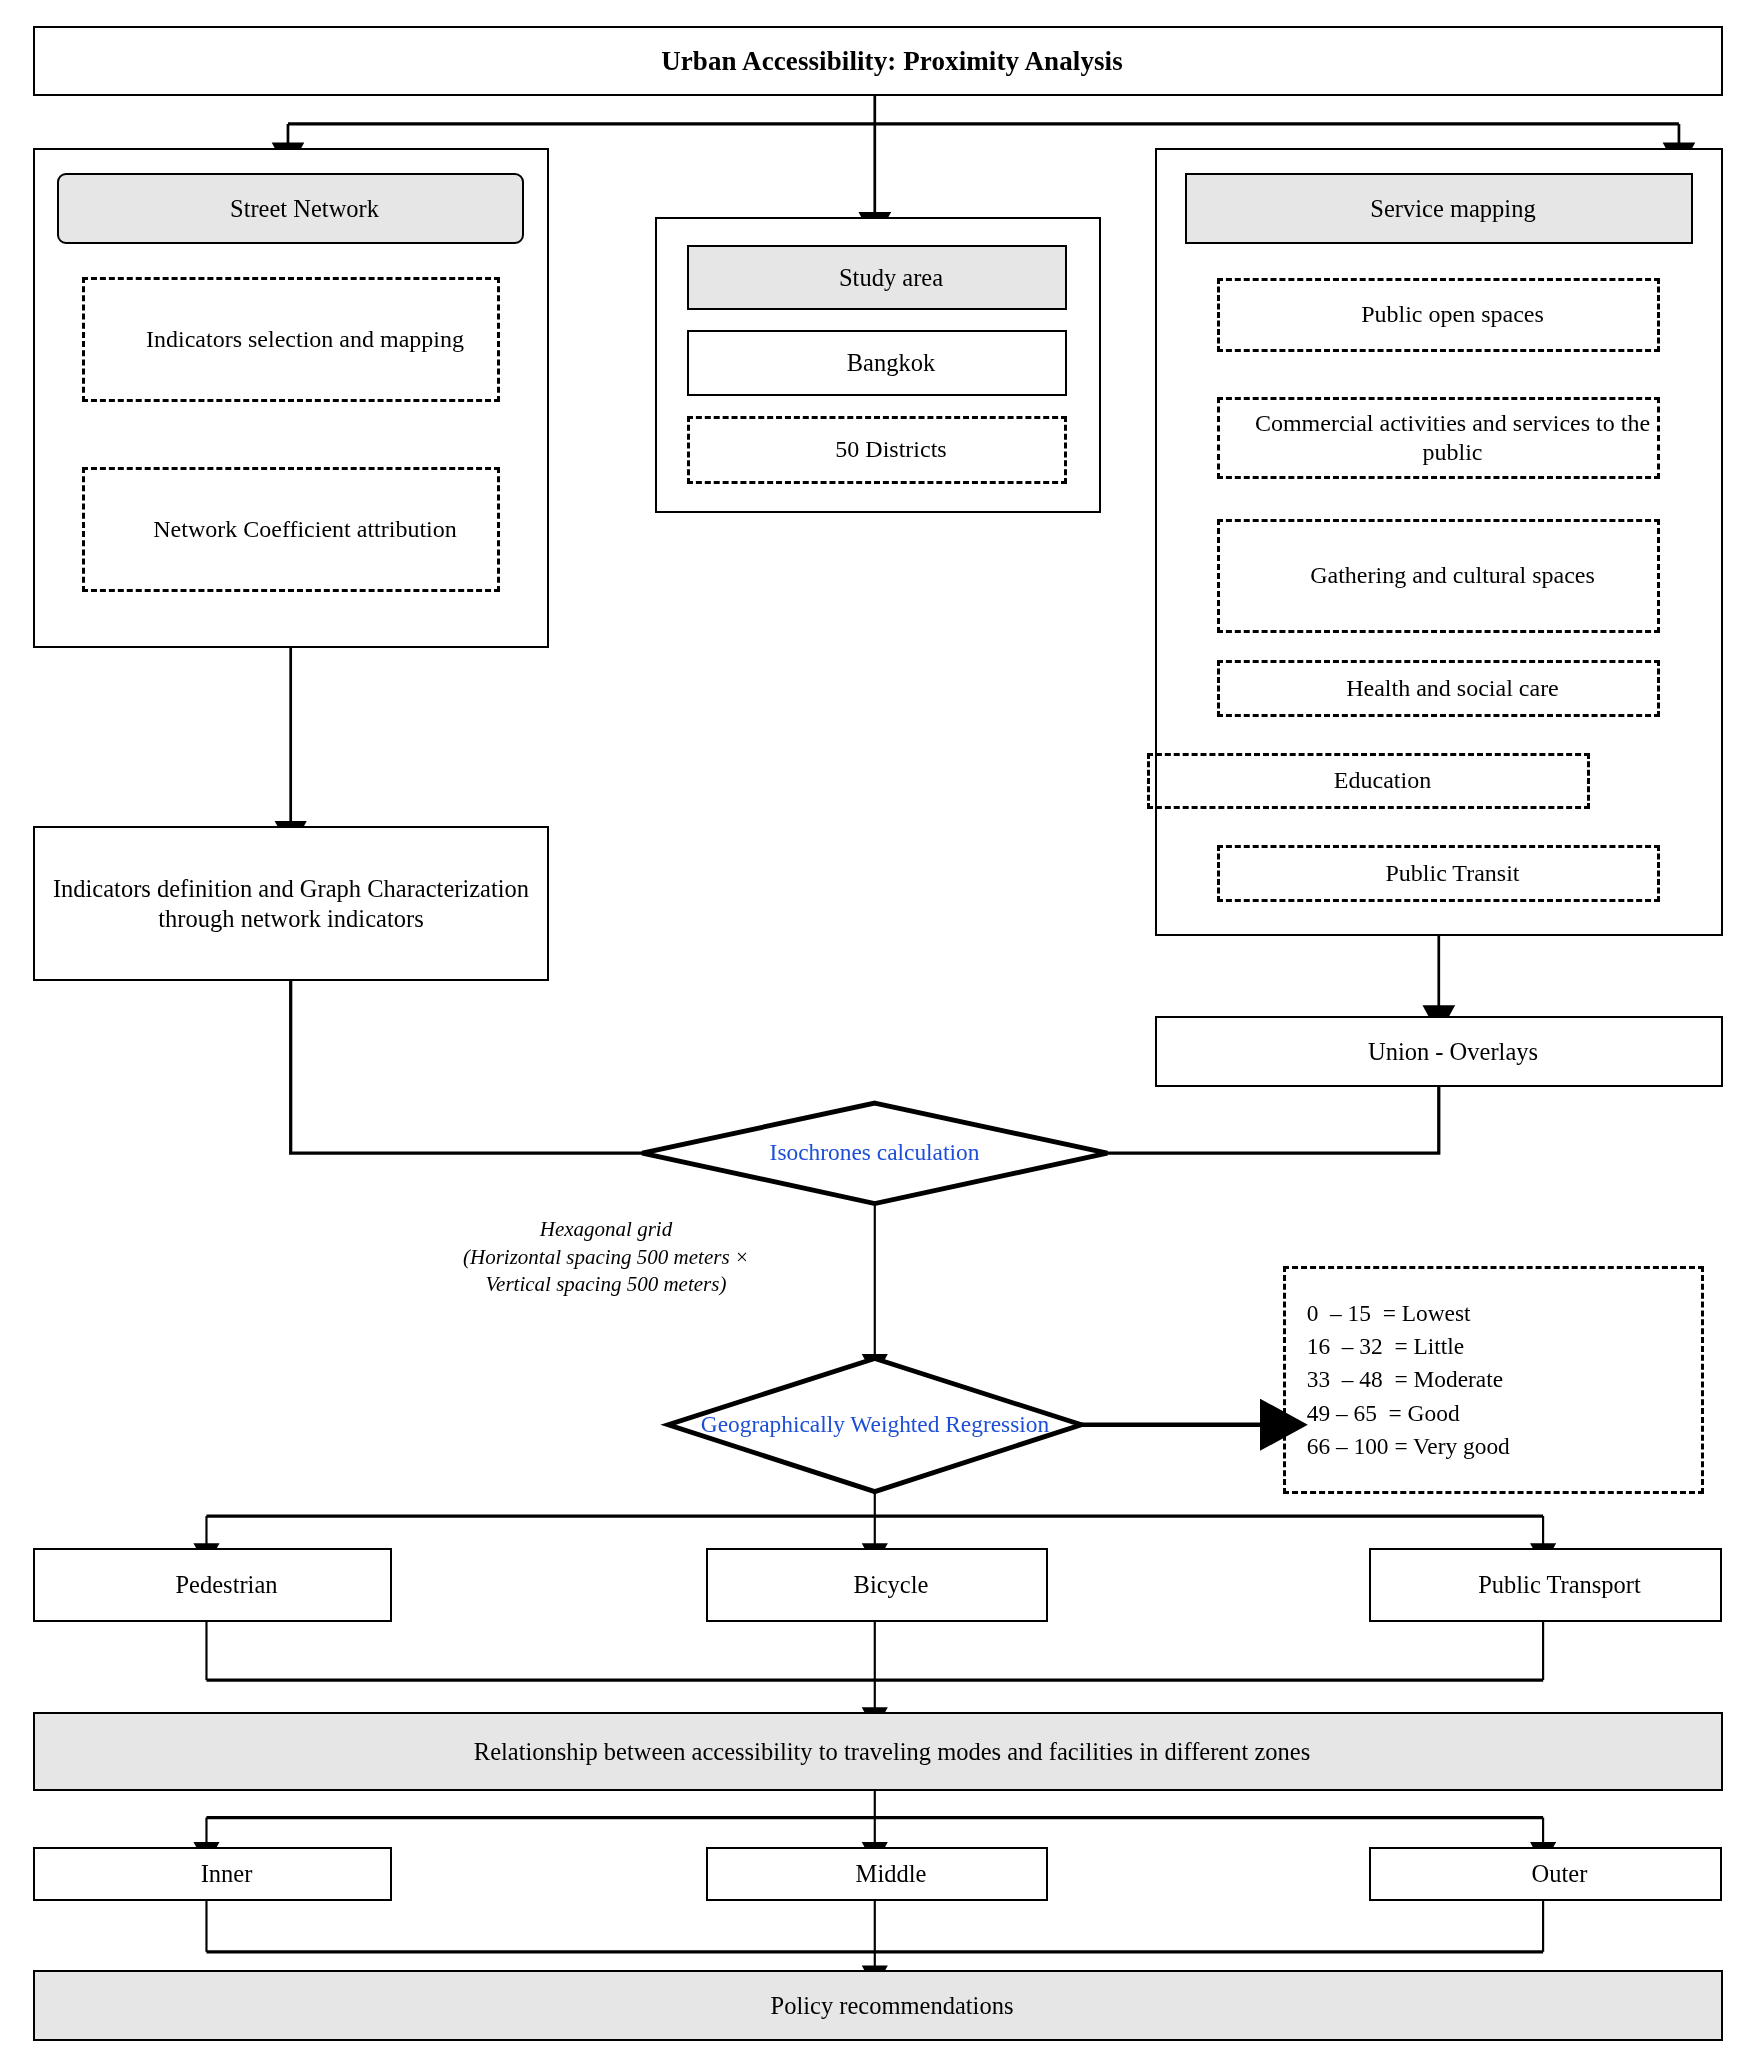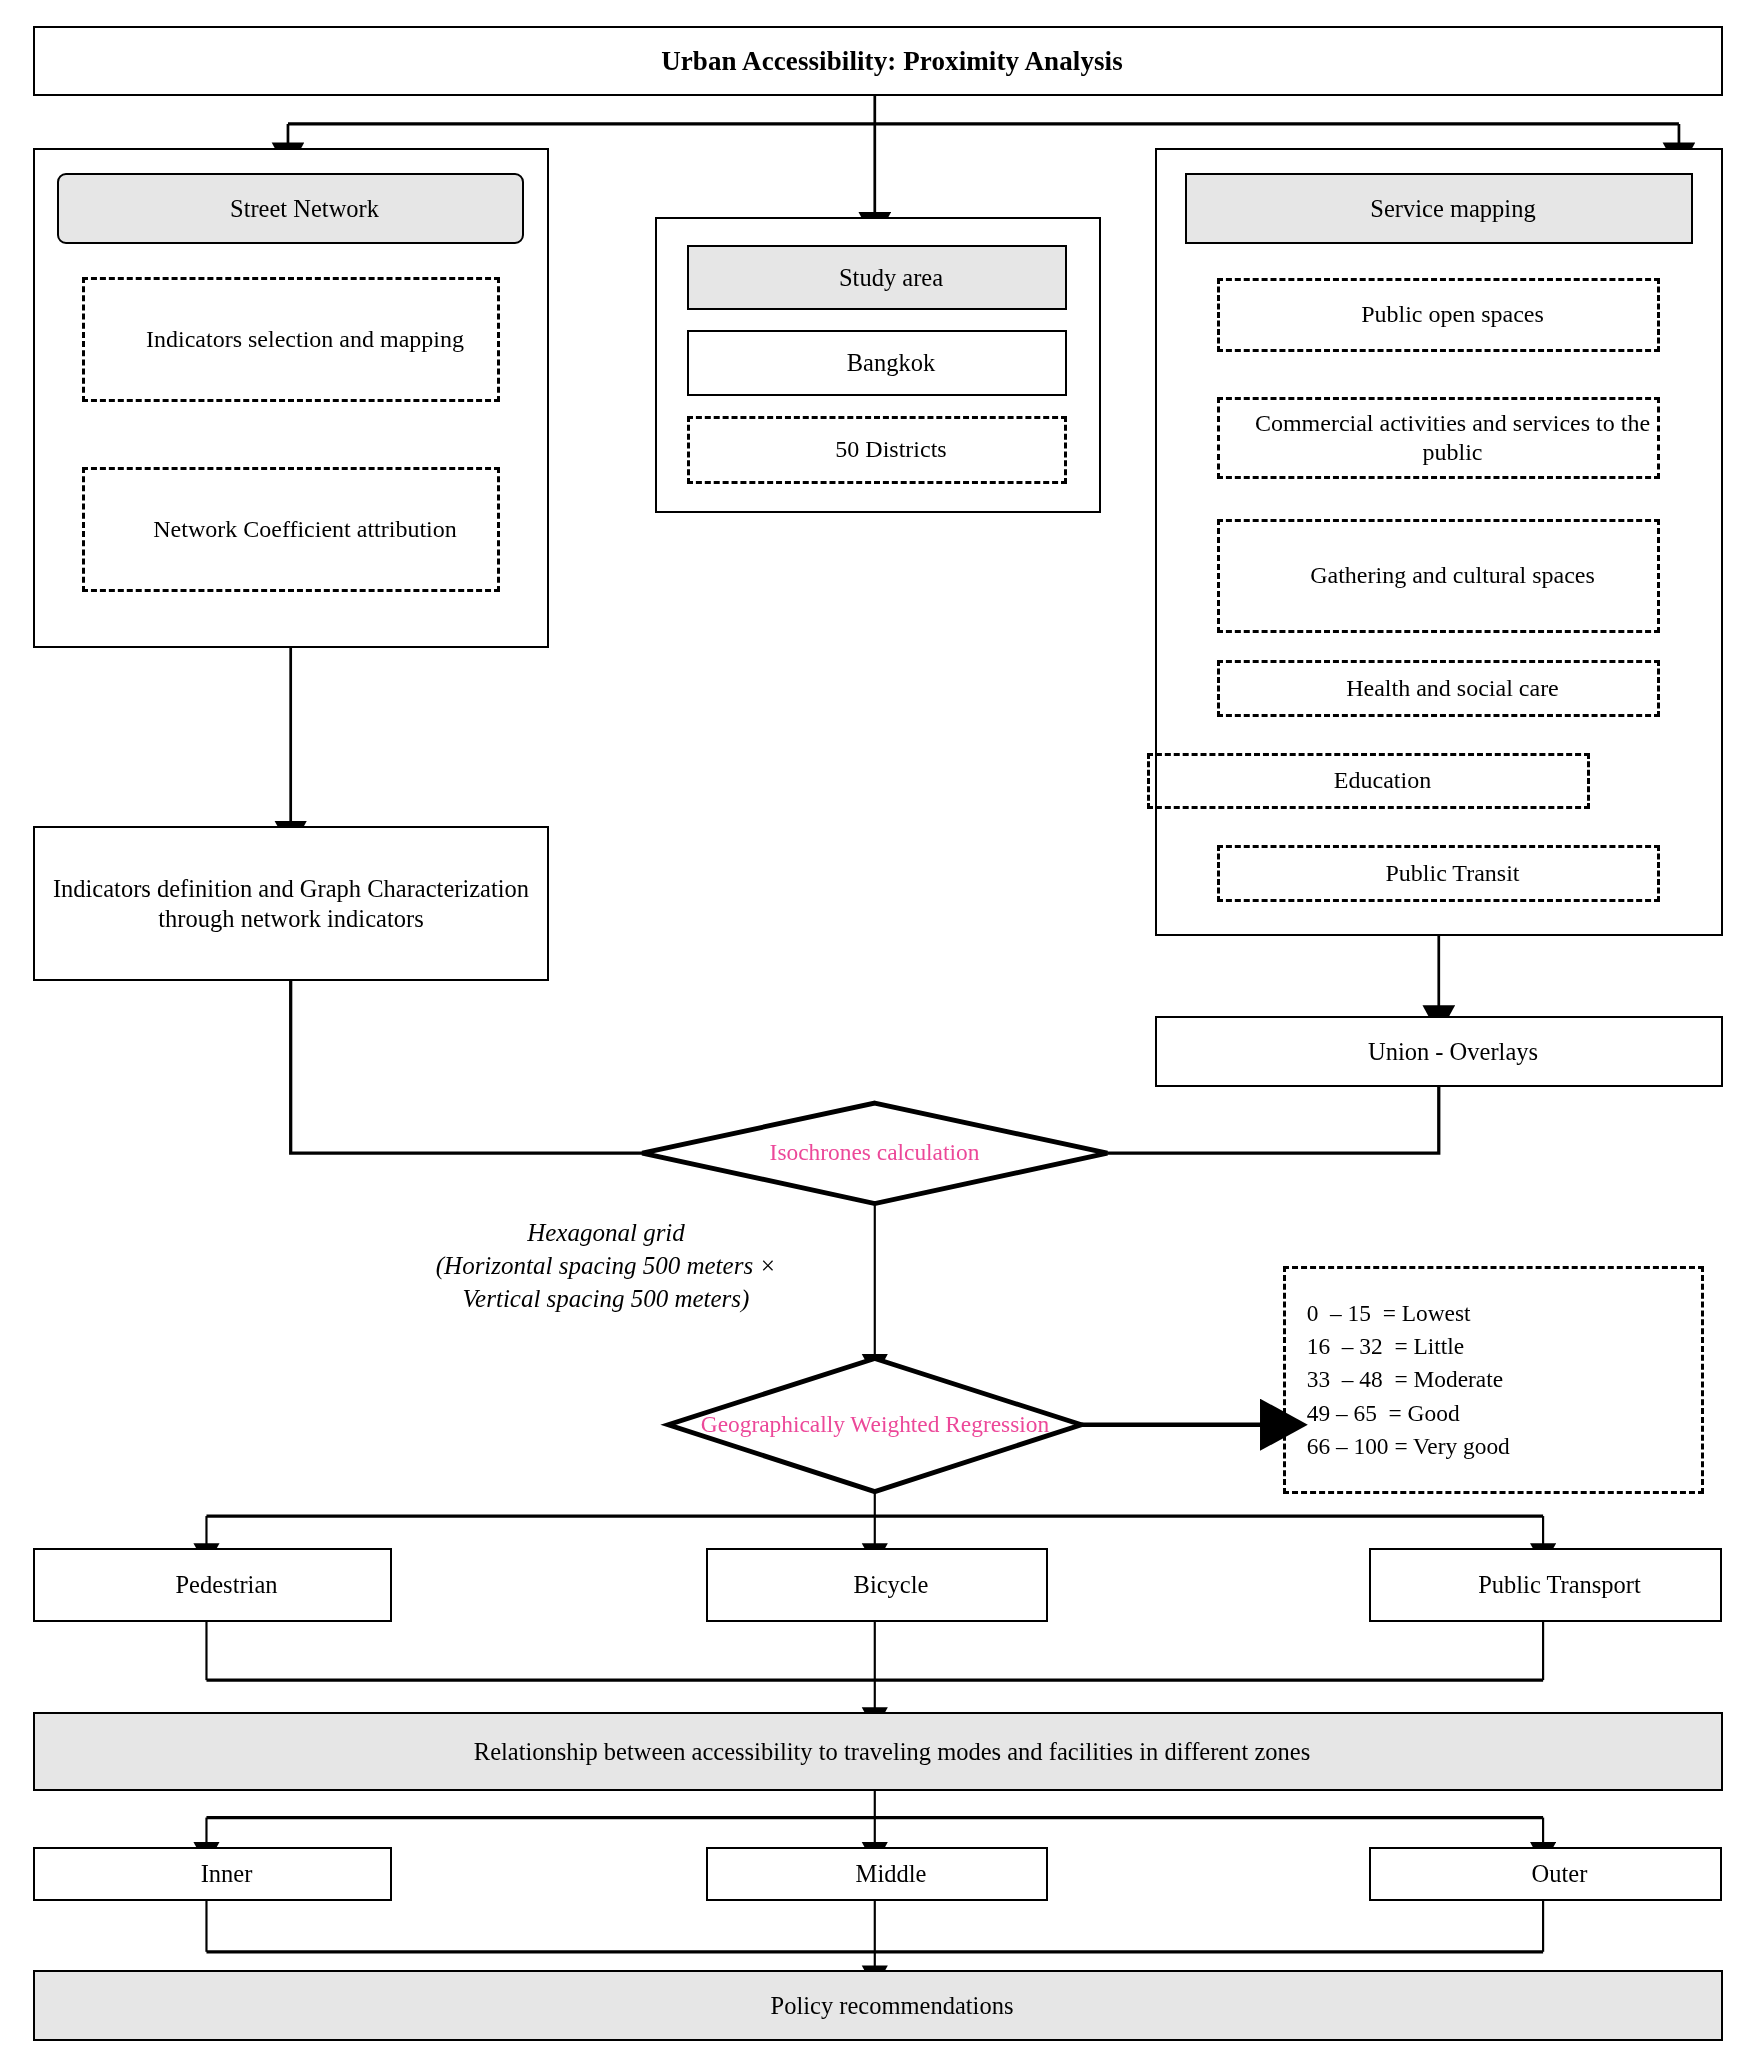--- a/index.html
+++ b/index.html
@@ -9,22 +9,22 @@
   .node{position:absolute;box-sizing:border-box;display:flex;align-items:center;justify-content:center;
         text-align:center;color:#000;background:#ffffff;line-height:1.22;padding-left:28px;}
   .solid{border:2.7px solid #000;}
   .dashed{border:3.3px dashed #000;background:transparent;}
   .gray{background:#e6e6e6;}
   .container{border:2.7px solid #000;background:#ffffff;}
   .title{font-weight:bold;font-size:27px;letter-spacing:0.1px;}
   .t44{font-size:24.5px;}
   .t43{font-size:24px;}
   .diamond-label{position:absolute;display:flex;align-items:center;justify-content:center;
-      text-align:center;font-size:23.4px;color:#ec4899;line-height:1.25;}
-  .hexnote{position:absolute;font-style:italic;font-size:25px;text-align:center;color:#000;line-height:1.32;}
+      text-align:center;font-size:23.4px;color:#1d4ed8;line-height:1.25;}
+  .hexnote{position:absolute;font-style:italic;font-size:21px;text-align:center;color:#000;line-height:1.32;}
   .legend{position:absolute;box-sizing:border-box;border:3.3px dashed #000;
       display:flex;flex-direction:column;justify-content:center;padding:9.8px 0 9.8px 20.7px;}
   .legend-row{font-size:23.4px;line-height:1.42;white-space:pre;color:#000;}
 </style>
 </head>
 <body>
 
 <div id="stage">
 
   <svg class="edges" viewBox="0 0 3230 3802" xmlns="http://www.w3.org/2000/svg">

